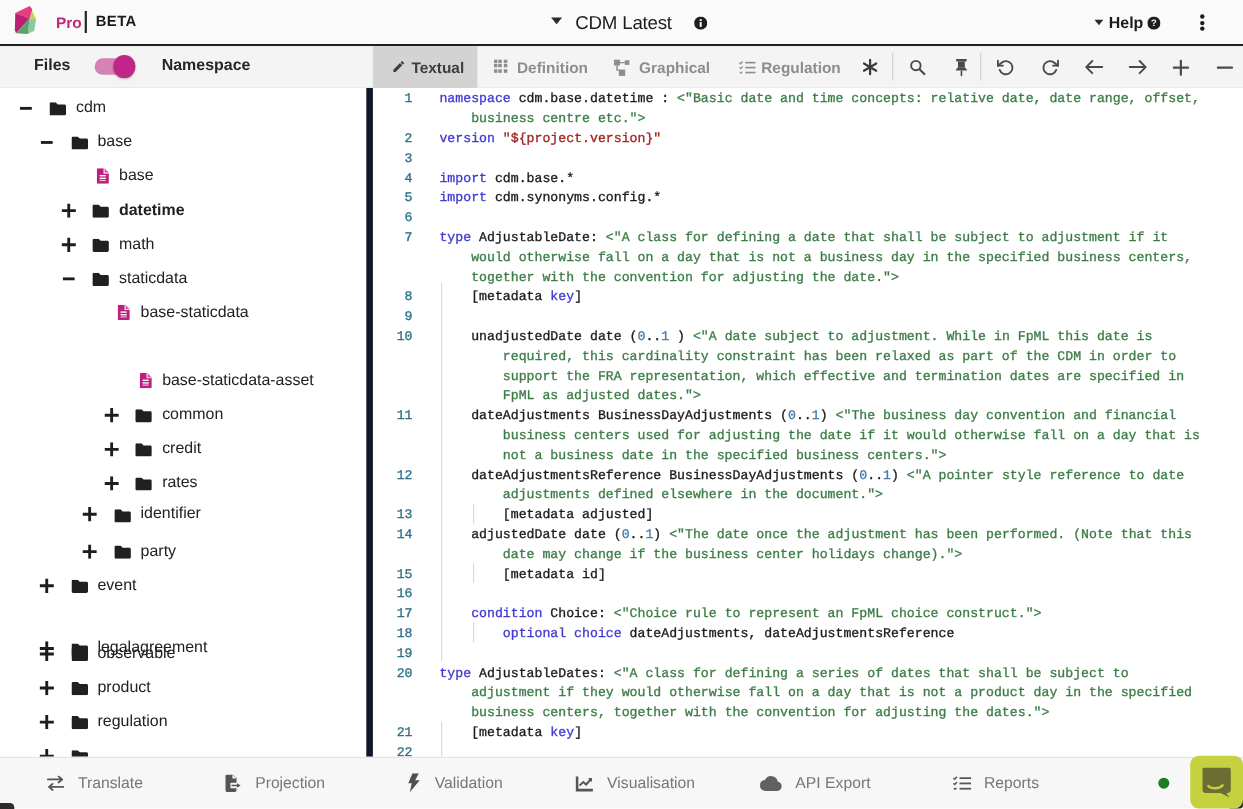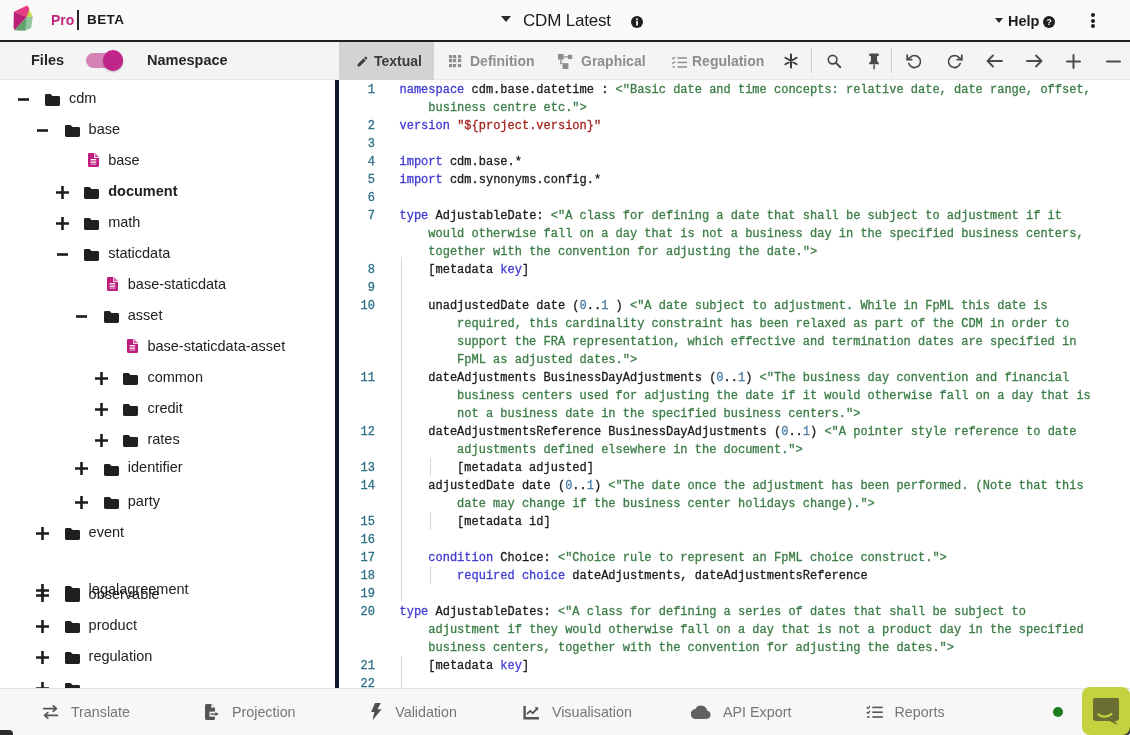--- a/index.html
+++ b/index.html
@@ -19,21 +19,21 @@
 .tabl.act{color:#3d3d3d}
 .tico{position:absolute;top:12px}
 .tsep{position:absolute;top:6px;width:1px;height:25px;background:#cfcfcf}
 .tbico{position:absolute;top:0;height:38px;display:flex;align-items:center}
 
 #files{position:absolute;left:31px;top:10px;font-size:14.5px;font-weight:bold;color:#262626}
 #namespace{position:absolute;left:147px;top:10px;font-size:14.5px;font-weight:bold;color:#262626}
 #swtrack{position:absolute;left:86px;top:11px;width:37px;height:15px;border-radius:8px;background:#d583b5}
 #swknob{position:absolute;left:102.5px;top:8px;width:20.5px;height:20.5px;border-radius:50%;background:#c02687;box-shadow:0 1px 2px rgba(0,0,0,.25)}
 
-#sidebar{position:absolute;left:0;top:80px;width:339px;height:608px;background:#fff;border-right:4px solid #0f172a;overflow:hidden}
+#sidebar{position:absolute;left:0;top:80px;width:339px;height:608px;background:#fff;border-right:6px solid #0f172a;overflow:hidden}
 .trow{position:absolute;left:0;width:339px;height:31px}
 .ticon{position:absolute;top:9px}
 .ficon{position:absolute;top:9.5px}
 .ficon2{position:absolute;top:8.5px}
 .tl{position:absolute;top:7px;font-size:14.5px;color:#212121}
 .tl.b{font-weight:bold}
 
 #editor{position:absolute;left:340px;top:80px;width:790px;height:608px;background:#fff;overflow:hidden;font-family:"Liberation Mono",monospace;font-size:12px;line-height:18px;padding-top:1px}
 .cl{position:relative;height:18px}
 .ln{position:absolute;left:0;width:35px;text-align:right;color:#2e7189;-webkit-text-stroke:0.3px currentColor}
@@ -209,21 +209,21 @@
         </svg></span>
       <span class="tl" style="left:108.2px">base</span>
     </div>
 <div class="trow" style="top:95.5px">
       <span class="ticon" style="left:55.7px"><svg width="13" height="13" viewBox="0 0 13 13">
           <path d="M5.2 0h2.6v5.2H13v2.6H7.8V13H5.2V7.8H0V5.2h5.2z" fill="#1d1d1d"></path>
         </svg></span>
       <span class="ficon" style="left:84.2px"><svg width="15" height="12" viewBox="0 0 15 12">
           <path d="M1.4 0h4.2l1.9 1.9h6.1c.8 0 1.4.6 1.4 1.4v7.3c0 .8-.6 1.4-1.4 1.4H1.4C.6 12 0 11.4 0 10.6V1.4C0 .6.6 0 1.4 0z" fill="#202020"></path>
         </svg></span>
-      <span class="tl b" style="left:108.2px">document</span>
+      <span class="tl b" style="left:108.2px">datetime</span>
     </div>
 <div class="trow" style="top:126.5px">
       <span class="ticon" style="left:55.7px"><svg width="13" height="13" viewBox="0 0 13 13">
           <path d="M5.2 0h2.6v5.2H13v2.6H7.8V13H5.2V7.8H0V5.2h5.2z" fill="#1d1d1d"></path>
         </svg></span>
       <span class="ficon" style="left:84.2px"><svg width="15" height="12" viewBox="0 0 15 12">
           <path d="M1.4 0h4.2l1.9 1.9h6.1c.8 0 1.4.6 1.4 1.4v7.3c0 .8-.6 1.4-1.4 1.4H1.4C.6 12 0 11.4 0 10.6V1.4C0 .6.6 0 1.4 0z" fill="#202020"></path>
         </svg></span>
       <span class="tl" style="left:108.2px">math</span>
     </div>
@@ -240,29 +240,20 @@
       <span class="ficon2" style="left:107.3px"><svg width="11" height="14" viewBox="0 0 11 14">
           <path d="M1.2 0h5.6L11 4.2V12.8c0 .7-.5 1.2-1.2 1.2H1.2C.5 14 0 13.5 0 12.8V1.2C0 .5.5 0 1.2 0z" fill="#bf1e7e"></path>
           <path d="M6.6 0 11 4.4V4.9H6.1V0z" fill="#fff" opacity="0.85"></path>
           <path d="M7.2.6 10.5 3.9 7.2 3.9z" fill="#d4569e"></path>
           <rect x="2.6" y="6.1" width="5.6" height="1.25" fill="#fff"></rect>
           <rect x="2.6" y="8.5" width="5.6" height="1.25" fill="#fff"></rect>
           <rect x="2.6" y="10.6" width="5.6" height="1" fill="#fff" opacity="0.75"></rect>
         </svg></span>
       <span class="tl" style="left:127.8px">base-staticdata</span>
     </div>
-<div class="trow" style="top:219.5px">
-      <span class="ticon" style="left:76.3px"><svg width="11" height="13" viewBox="0 0 11 13">
-          <rect x="0" y="5.2" width="11" height="2.6" fill="#1d1d1d"></rect>
-        </svg></span>
-      <span class="ficon" style="left:103.8px"><svg width="15" height="12" viewBox="0 0 15 12">
-          <path d="M1.4 0h4.2l1.9 1.9h6.1c.8 0 1.4.6 1.4 1.4v7.3c0 .8-.6 1.4-1.4 1.4H1.4C.6 12 0 11.4 0 10.6V1.4C0 .6.6 0 1.4 0z" fill="#202020"></path>
-        </svg></span>
-      <span class="tl" style="left:127.8px">asset</span>
-    </div>
 <div class="trow" style="top:250.5px">
       <span class="ficon2" style="left:126.9px"><svg width="11" height="14" viewBox="0 0 11 14">
           <path d="M1.2 0h5.6L11 4.2V12.8c0 .7-.5 1.2-1.2 1.2H1.2C.5 14 0 13.5 0 12.8V1.2C0 .5.5 0 1.2 0z" fill="#bf1e7e"></path>
           <path d="M6.6 0 11 4.4V4.9H6.1V0z" fill="#fff" opacity="0.85"></path>
           <path d="M7.2.6 10.5 3.9 7.2 3.9z" fill="#d4569e"></path>
           <rect x="2.6" y="6.1" width="5.6" height="1.25" fill="#fff"></rect>
           <rect x="2.6" y="8.5" width="5.6" height="1.25" fill="#fff"></rect>
           <rect x="2.6" y="10.6" width="5.6" height="1" fill="#fff" opacity="0.75"></rect>
         </svg></span>
       <span class="tl" style="left:147.4px">base-staticdata-asset</span>
@@ -461,21 +452,21 @@
 <div class="cl">
       <span class="ln">16</span>
       <span class="ct"></span>
     </div>
 <div class="cl">
       <span class="ln">17</span>
       <span class="ct">    <b class="k">condition</b> Choice: <i class="g">&lt;"Choice rule to represent an FpML choice construct."&gt;</i></span>
     </div>
 <div class="cl">
       <span class="ln">18</span>
-      <span class="ct">        <b class="k">required</b> <b class="k">choice</b> dateAdjustments, dateAdjustmentsReference</span>
+      <span class="ct">        <b class="k">optional</b> <b class="k">choice</b> dateAdjustments, dateAdjustmentsReference</span>
     </div>
 <div class="cl">
       <span class="ln">19</span>
       <span class="ct"></span>
     </div>
 <div class="cl">
       <span class="ln">20</span>
       <span class="ct"><b class="k">type</b> AdjustableDates: <i class="g">&lt;"A class for defining a series of dates that shall be subject to</i></span>
     </div>
 <div class="cl">

